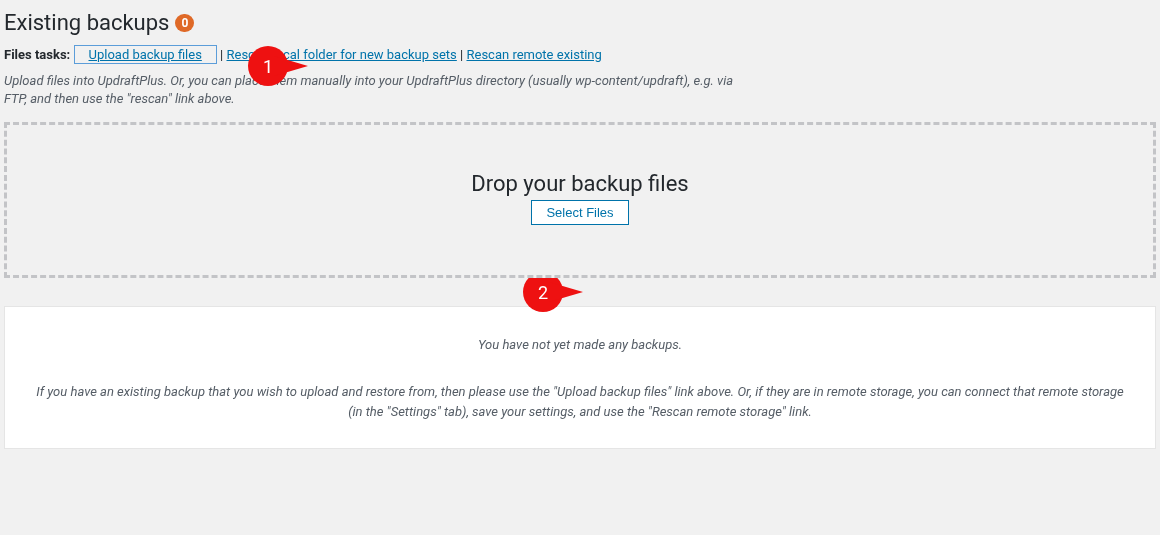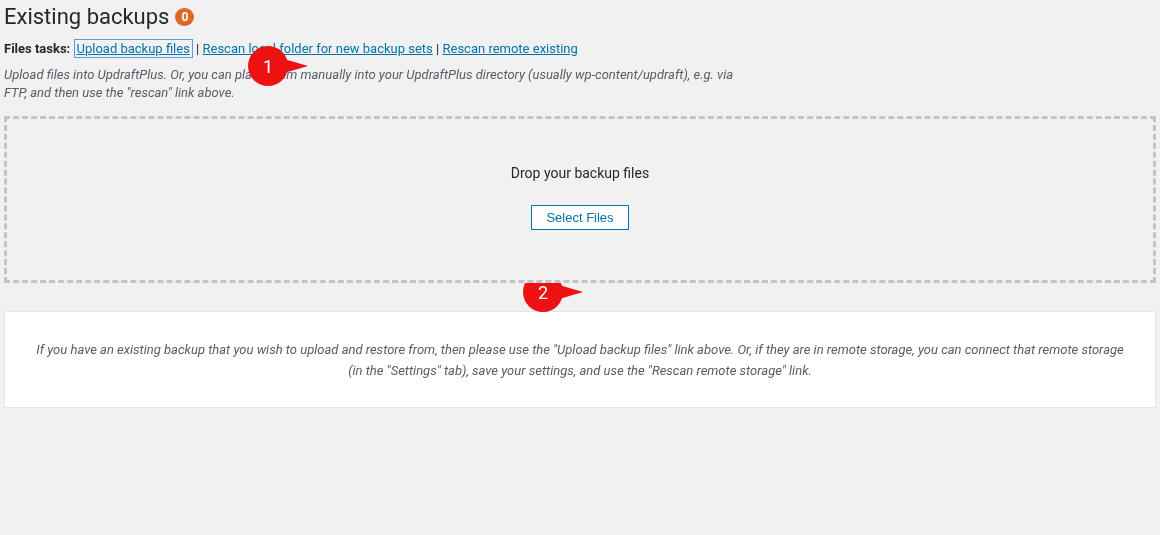--- a/index.html
+++ b/index.html
@@ -9,20 +9,21 @@
       padding: 4px 4px 10px 4px;
       width: 1160px;
       color: #444;
       font-size: 13px;
     }
     .heading-row {
       display: flex;
       align-items: center;
       gap: 6px;
       margin-bottom: 12px;
+      margin-top: 6px;
     }
     h2.heading {
       font-size: 22px;
       font-weight: 400;
       color: #23282d;
     }
     .count-badge {
       background: #df6927;
       color: #fff;
       border-radius: 10px;
@@ -41,44 +42,44 @@
       color: #23282d;
     }
     .more-tasks-row strong { font-weight: 700; }
     .link {
       color: #0073aa;
       text-decoration: underline;
       cursor: pointer;
     }
     .link.upload-active {
       border: 1px solid #5b9dd9;
-      padding: 1px 2px;
+      padding: 1px 14px;
     }
     .sep { color: #23282d; }
     .helptext {
       font-style: italic;
       color: #555d66;
       font-size: 13px;
       margin-bottom: 14px;
       max-width: 740px;
       line-height: 1.4;
     }
     .dropzone {
       border: 3px dashed #c3c4c7;
       background: #f1f1f1;
       padding: 46px 10px 50px 10px;
       text-align: center;
       position: relative;
       margin-bottom: 28px;
     }
     .dropzone h3 {
-      font-size: 14px;
+      font-size: 22px;
       font-weight: 400;
       color: #23282d;
-      margin-bottom: 24px;
+      margin-bottom: 4px;
     }
     .dropzone .or {
       font-size: 13px;
       color: #555;
       margin-bottom: 8px;
     }
     .select-files-btn {
       display: inline-block;
       border: 1px solid #0073aa;
       color: #0073aa;
@@ -179,14 +180,15 @@
 </div>
 
 <p class="helptext">Upload files into UpdraftPlus. Or, you can place them manually into your UpdraftPlus directory (usually wp-content/updraft), e.g. via FTP, and then use the "rescan" link above.</p>
 
 <div class="dropzone">
   <h3>Drop your backup files</h3>
   <button class="select-files-btn">Select Files</button>
 </div>
 
 <div class="info-panel">
+  <p class="primary">You have not yet made any backups.</p>
   <p>If you have an existing backup that you wish to upload and restore from, then please use the "Upload backup files" link above. Or, if they are in remote storage, you can connect that remote storage (in the "Settings" tab), save your settings, and use the "Rescan remote storage" link.</p>
 </div>
 
 </body></html>

